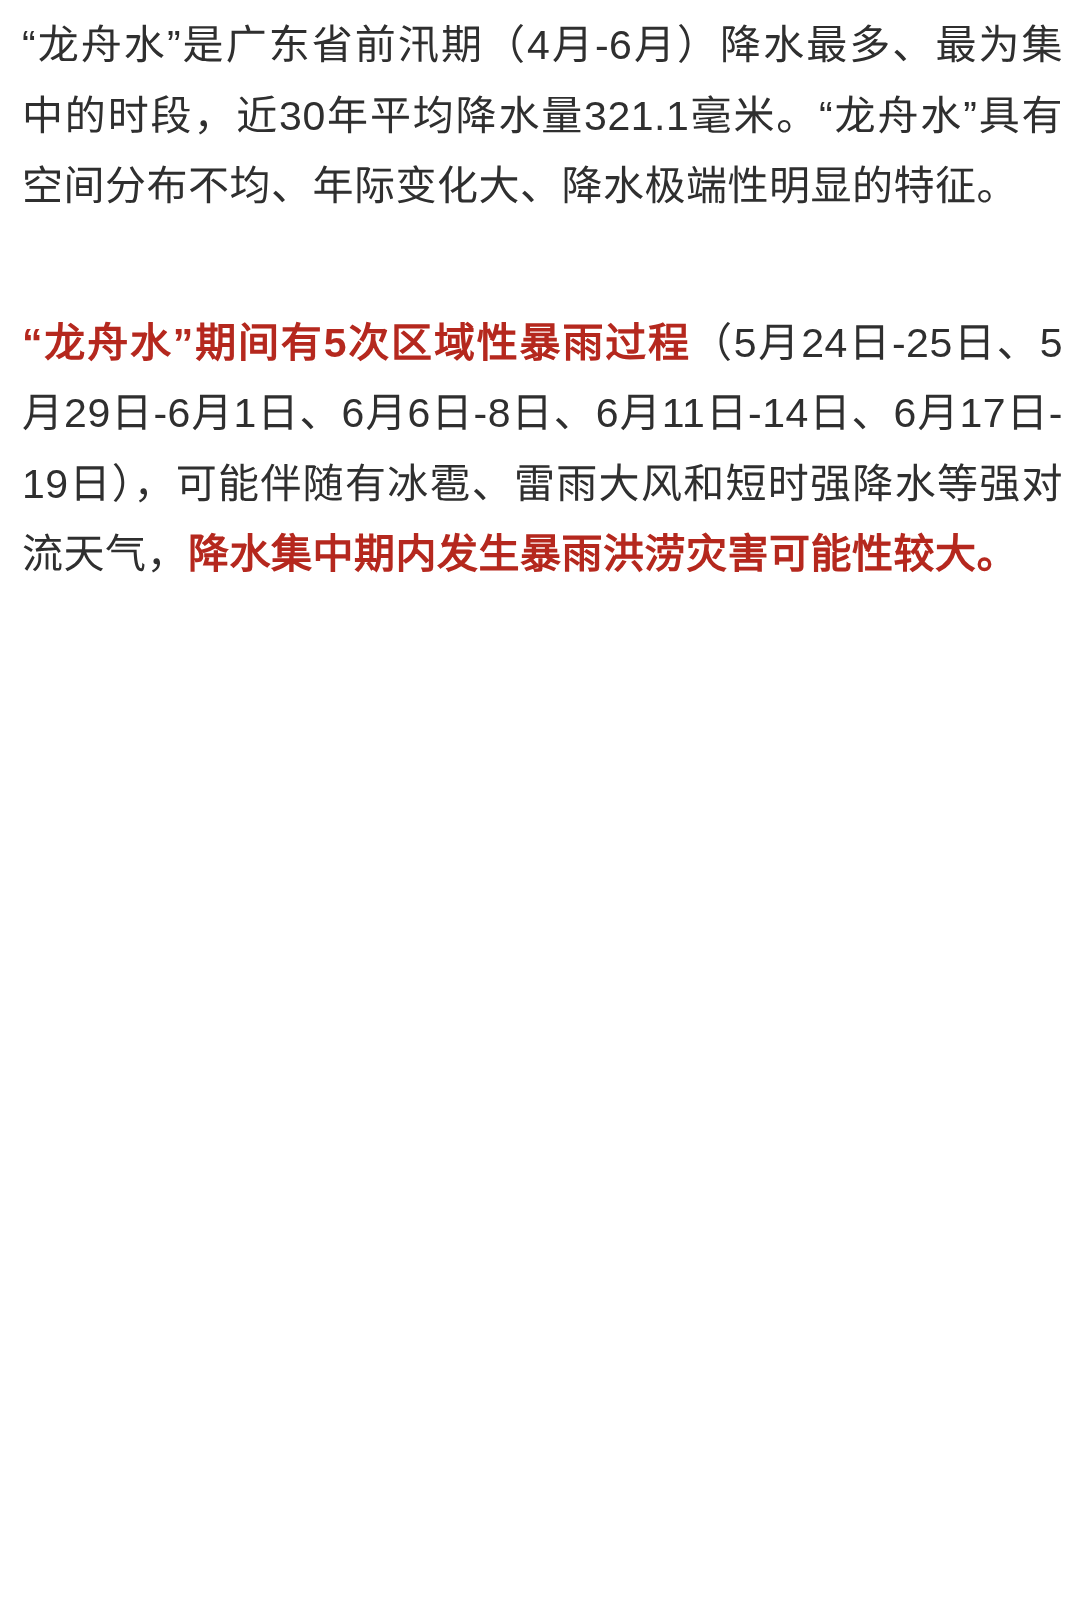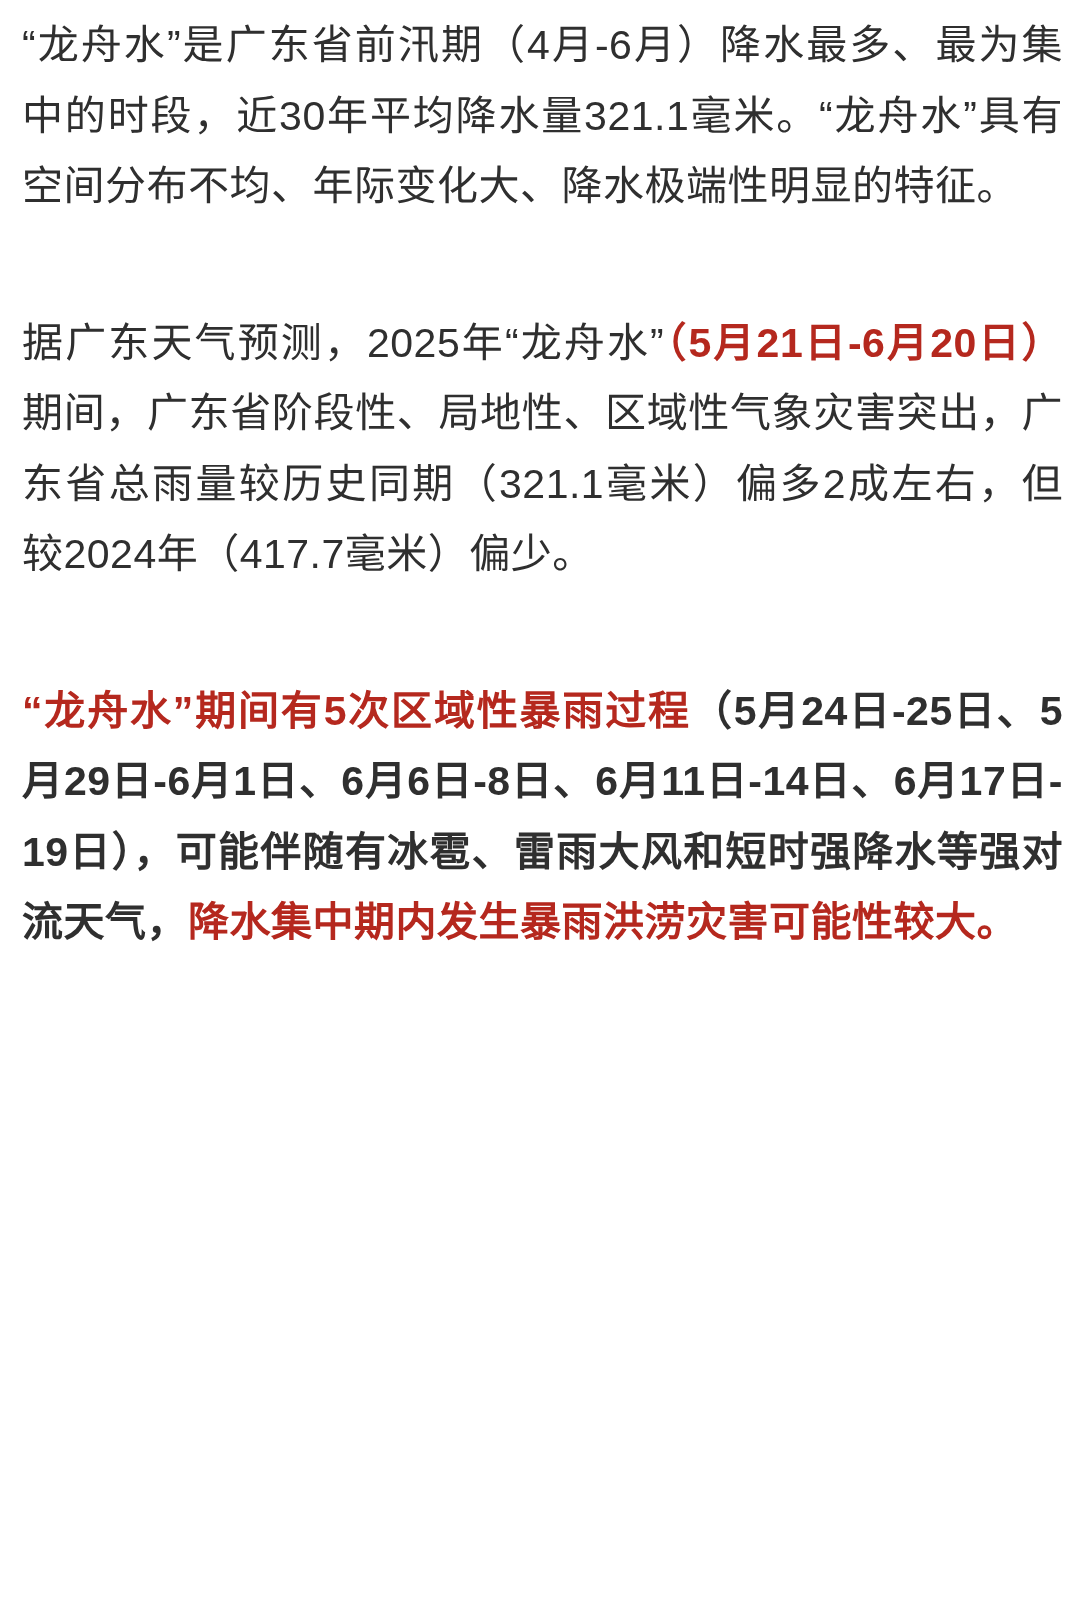--- a/index.html
+++ b/index.html
@@ -32,34 +32,31 @@
     margin-bottom: 0;
   }
   .p-gap-large {
     margin-bottom: 86px;
   }
   .hl {
     color: #b5281e;
     font-weight: bold;
   }
   .body-strong {
-    font-weight: bold;
+    font-weight: normal;
   }
 </style>
 </head>
 <body>
 
 <div class="article">
 
   <p class="para p-gap-large">
     <span>“龙舟水”是广东省前汛期（4月-6月）降水最多、最为集中的时段，近30年平均降水量321.1毫米。“龙舟水”具有空间分布不均、年际变化大、降水极端性明显的特征。</span>
   </p>
 
-  <p class="para p-gap-large">
-    <span>据广东天气预测，2025年“龙舟水”</span><span class="hl">（5月21日-6月20日）</span><span>期间，广东省阶段性、局地性、区域性气象灾害突出，广东省总雨量较历史同期（321.1毫米）偏多2成左右，但较2024年（417.7毫米）偏少。</span>
-  </p>
 
   <p class="para p-gap-large">
     <span class="hl">“龙舟水”期间有5次区域性暴雨过程</span><span class="body-strong">（5月24日-25日、5月29日-6月1日、6月6日-8日、6月11日-14日、6月17日-19日），可能伴随有冰雹、雷雨大风和短时强降水等强对流天气，</span><span class="hl">降水集中期内发生暴雨洪涝灾害可能性较大。</span>
   </p>
 
 
 </div>
 
 </body></html>

